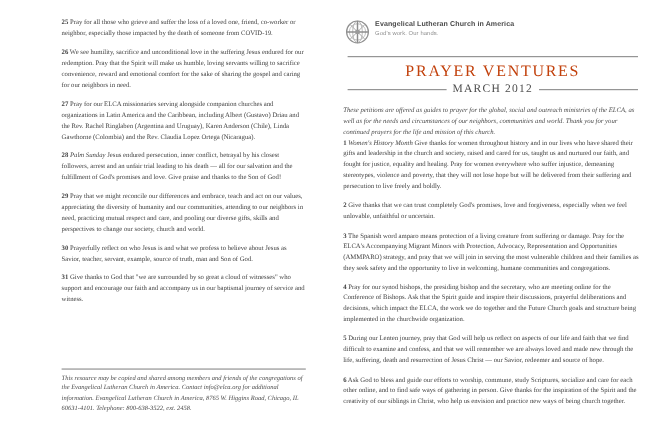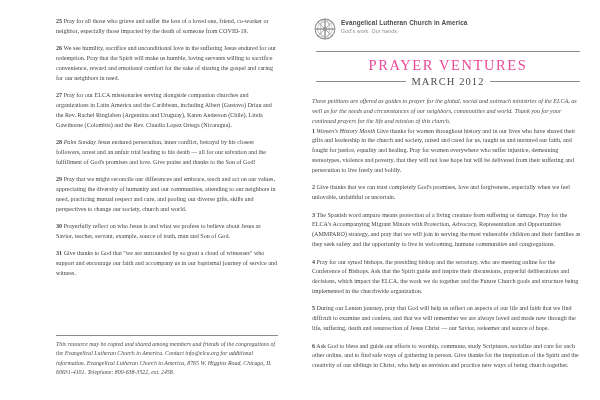--- a/index.html
+++ b/index.html
@@ -75,21 +75,21 @@
   .rule-top {
     height: 1px;
     background: #8a8a8a;
     width: 100%;
   }
   .doc-title {
     text-align: center;
     font-family: "Liberation Serif", serif;
     font-size: 14.5px;
     letter-spacing: 1.6px;
-    color: #ec4899;
+    color: #c2410c;
     margin-top: 5px;
     margin-bottom: 2px;
     white-space: nowrap;
   }
   .subtitle-row {
     display: flex;
     align-items: center;
     gap: 5px;
     margin-top: 0px;
   }

